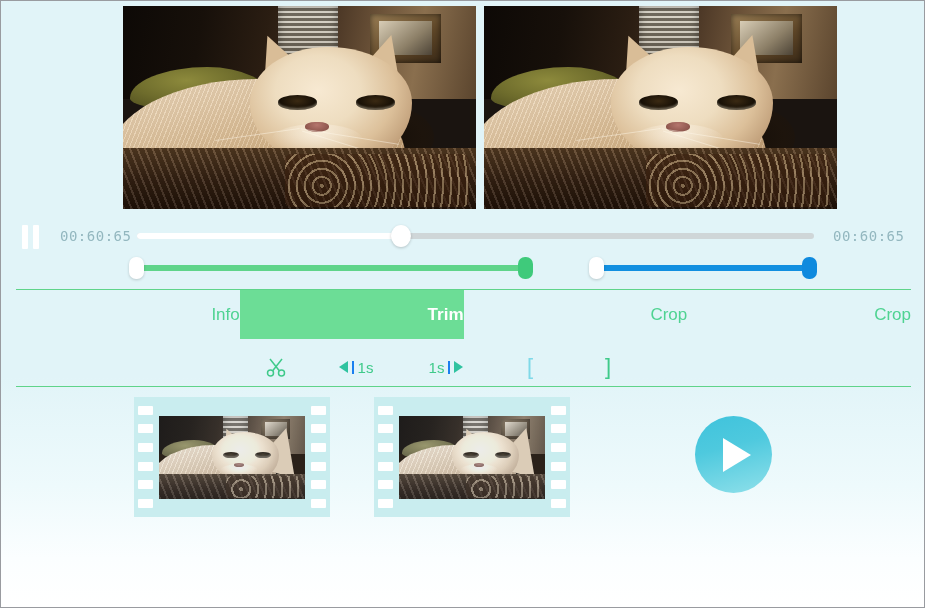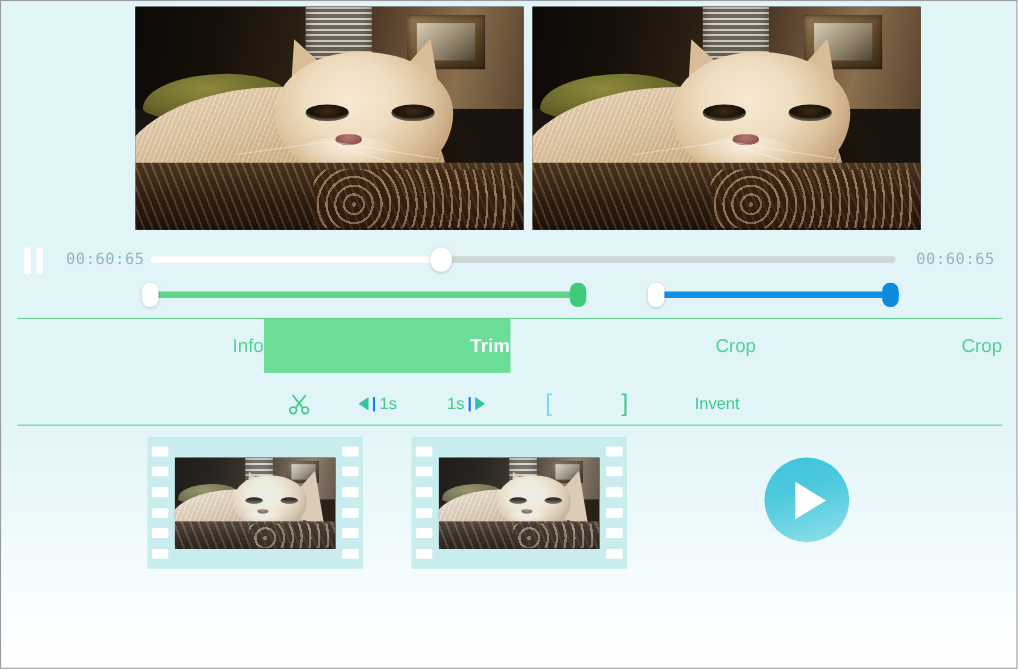--- a/index.html
+++ b/index.html
@@ -356,23 +356,20 @@
     </div>
 
     <div class="tb tb-brkt open">
       <span>[</span>
     </div>
 
     <div class="tb tb-brkt close">
       <span>]</span>
     </div>
 
-    <div class="tb tb-invent">
-      <span>Invent</span>
-    </div>
   </div>
 
   <div class="rule" id="rule-bottom"></div>
 
   <div class="strip" id="strip1">
     <div class="perfs">
       <b></b>
         <b></b>
         <b></b>
         <b></b>

